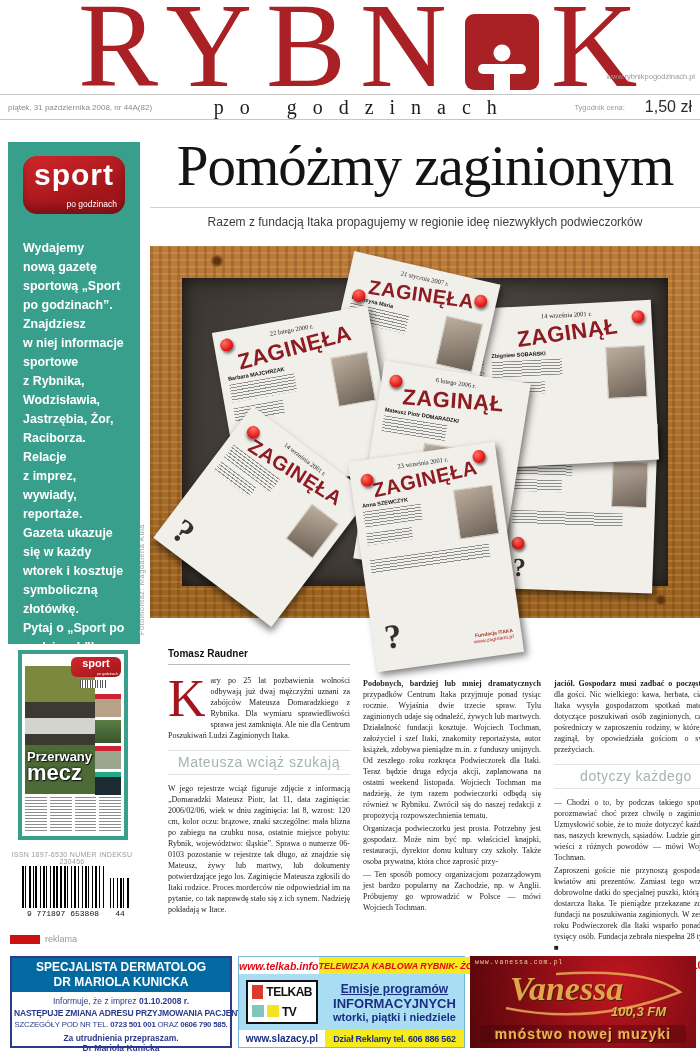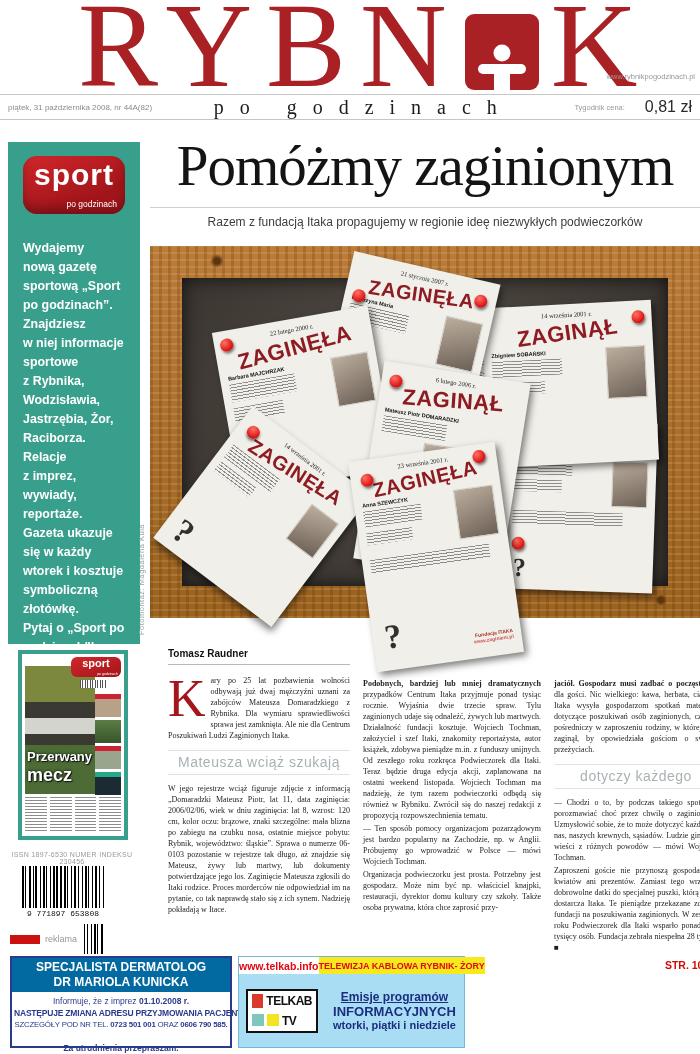--- a/index.html
+++ b/index.html
@@ -86,63 +86,63 @@
            color:#cf0a0a;margin-top:7px;}
 
   
   .cover{position:absolute;left:18px;top:650px;width:110px;height:190px;border:4px solid #399f8d;
          background:#fff;box-sizing:border-box;}
   .cov-photo{position:absolute;left:3px;top:12px;width:70px;height:128px;
              background:linear-gradient(#7c883e 0 28%,#3a3a33 28% 62%,#4c6b35 62%);}
   .cov-banner{position:absolute;left:0;top:52px;width:70px;height:16px;background:rgba(240,240,235,.85);}
   .cov-h1{position:absolute;left:2px;bottom:30px;color:#fff;font-weight:bold;font-size:13px;
           text-shadow:0 0 3px #000,1px 1px 0 #222;}
-  .cov-h2{position:absolute;left:2px;bottom:8px;color:#fff;font-weight:bold;font-size:18px;
+  .cov-h2{position:absolute;left:2px;bottom:8px;color:#fff;font-weight:bold;font-size:22px;
           text-shadow:0 0 3px #000,1px 1px 0 #222;}
   .cov-logo{position:absolute;right:3px;top:3px;width:50px;height:20px;border-radius:6px;
             background:linear-gradient(160deg,#d2262b,#a1151a);}
   .cov-logo-word{position:absolute;left:0;right:0;top:1px;text-align:center;color:#fff;font-weight:bold;
                  font-size:11px;line-height:1;}
   .cov-logo-tag{position:absolute;right:3px;bottom:1px;color:#fff;font-size:3.5px;}
   .cov-bc{position:absolute;right:18px;top:26px;width:26px;height:8px;
           background:repeating-linear-gradient(90deg,#555 0 1px,#fff 1px 2.5px);}
   .cov-rail{position:absolute;right:3px;top:40px;width:26px;}
   .cov-thumb{width:26px;height:23px;margin-bottom:3px;}
   .cov-txt{position:absolute;left:3px;bottom:3px;width:96px;height:36px;display:flex;gap:3px;}
   .cov-txtcol{flex:1;}
   .issn{position:absolute;left:4px;top:851px;width:136px;text-align:center;font-size:7px;color:#9a9a9a;
         letter-spacing:.3px;}
-  .barcode{position:absolute;left:22px;top:866px;display:flex;gap:6px;align-items:flex-end;flex-direction:column;}
+  .barcode{position:absolute;left:22px;top:866px;display:flex;gap:6px;align-items:flex-end;}
   .bc-main{width:82px;}
   .bc-bars{height:42px;background:repeating-linear-gradient(90deg,#000 0 1.5px,#fff 1.5px 3px,#000 3px 4px,
            #fff 4px 7px,#000 7px 8.5px,#fff 8.5px 10.5px);}
   .bc-digits{font-family:"Liberation Mono",monospace;font-size:8px;color:#111;text-align:center;margin-top:1px;}
   .bc-addon{width:20px;}
   .bc-addon .bc-bars{height:30px;}
   .reklama{position:absolute;left:10px;top:934px;display:flex;align-items:center;gap:5px;}
   .rek-swatch{width:30px;height:9px;background:#cc1111;}
   .rek-label{font-size:9px;color:#999;}
 
   
   .ads{position:absolute;left:0;top:956px;width:700px;height:92px;}
   .ad1{position:absolute;left:10px;top:0;width:222px;height:92px;border:2px solid #2a3a8c;background:#fff;
        box-sizing:border-box;color:#2a3a8c;text-align:center;}
   .ad1-head{background:#0369a1;color:#fff;font-weight:bold;font-size:12px;line-height:1.25;padding:2px 0;}
   .ad1-body{padding:4px 2px 0 2px;}
   .ad1-l1{font-size:8.5px;margin-bottom:2px;}
   .ad1-l2{font-weight:bold;font-size:8.5px;letter-spacing:-.2px;white-space:nowrap;margin-bottom:2px;}
-  .ad1-l3{font-size:7.8px;letter-spacing:-.2px;white-space:nowrap;margin-bottom:14px;}
+  .ad1-l3{font-size:7.8px;letter-spacing:-.2px;white-space:nowrap;margin-bottom:4px;}
   .ad1-l4{font-weight:bold;font-size:8.5px;}
   .ad1-l5{font-weight:bold;font-size:8.5px;}
   .b{font-weight:bold;}
 
   .ad2{position:absolute;left:238px;top:0;width:227px;height:92px;background:#a9ddf3;border:1px solid #74b8d8;
        box-sizing:border-box;display:flex;flex-direction:column;}
   .ad2-row{display:flex;}
-  .ad2-top{height:17px;}
+  .ad2-top{height:17px;font-style:italic;}
   .ad2-cell-url{width:86px;background:#fff;color:#e30613;font-weight:bold;font-size:10.5px;display:flex;
                 align-items:center;justify-content:center;}
   .ad2-cell-banner{flex:1;background:#f6ea1c;color:#e30613;font-weight:bold;font-size:9px;display:flex;
                    align-items:center;justify-content:center;white-space:nowrap;}
   .ad2-mid{flex:1;}
   .ad2-logo-cell{width:86px;display:flex;align-items:center;justify-content:center;}
   .telkab-box{width:72px;height:44px;background:#fff;border:2px solid #111;box-sizing:border-box;
               padding:3px 4px;display:flex;flex-direction:column;justify-content:space-between;}
   .tk-row{display:flex;align-items:flex-start;gap:3px;}
   .tk-sq{width:14px;height:14px;}
@@ -194,21 +194,21 @@
       <span class="mast-k">K</span>
     </div>
     <div class="mast-site">www.rybnikpogodzinach.pl</div>
   </header>
 
   <div class="strip">
     <span class="dateline">piątek, 31 października 2008, nr 44A(82)</span>
     <span class="strip-mid">po godzinach</span>
     <span class="pricewrap">
       <span class="price-label">Tygodnik cena:</span>
-      <span class="price">0,81 zł</span>
+      <span class="price">1,50 zł</span>
     </span>
   </div>
 
   <aside class="sidebar">
     <div class="sport-logo">
       <div class="sport-word">sport</div>
       <div class="sport-tag">po godzinach</div>
     </div>
     <div class="promo">Wydajemy
 nową gazetę
@@ -366,22 +366,22 @@
 
   <section class="article">
     <div class="col col1">
       <div class="byline">Tomasz Raudner</div>
       <p><span class="dropcap">K</span><span>ary po 25 lat pozbawienia wolności odbywają już dwaj mężczyźni uznani za zabójców Mateusza Domaradzkiego z Rybnika. Dla wymiaru sprawiedliwości sprawa jest zamknięta. Ale nie dla Centrum Poszukiwań Ludzi Zaginionych Itaka.</span></p>
       <div class="crosshead">Mateusza wciąż szukają</div>
       <p>W jego rejestrze wciąż figuruje zdjęcie z informacją „Domaradzki Mateusz Piotr, lat 11, data zaginięcia: 2006/02/06, wiek w dniu zaginięcia: lat 8, wzrost: 120 cm, kolor oczu: brązowe, znaki szczególne: mała blizna po zabiegu na czubku nosa, ostatnie miejsce pobytu: Rybnik, województwo: śląskie”. Sprawa o numerze 06-0103 pozostanie w rejestrze tak długo, aż znajdzie się Mateusz, żywy lub martwy, lub dokumenty potwierdzające jego los. Zaginięcie Mateusza zgłosili do Itaki rodzice. Proces morderców nie odpowiedział im na pytanie, co tak naprawdę stało się z ich synem. Nadzieję pokładają w Itace.</p>
     </div>
     <div class="col col2">
       <p><span class="b">Podobnych, bardziej lub mniej dramatycznych</span> <span>przypadków Centrum Itaka przyjmuje ponad tysiąc rocznie. Wyjaśnia dwie trzecie spraw. Tylu zaginionych udaje się odnaleźć, żywych lub martwych. Działalność fundacji kosztuje. Wojciech Tochman, założyciel i szef Itaki, znakomity reportażysta, autor książek, zdobywa pieniądze m.in. z funduszy unijnych. Od zeszłego roku rozkręca Podwieczorek dla Itaki. Teraz będzie druga edycja akcji, zaplanowana na ostatni weekend listopada. Wojciech Tochman ma nadzieję, że tym razem podwieczorki odbędą się również w Rybniku. Zwrócił się do naszej redakcji z propozycją rozpowszechnienia tematu.</span></p>
+      <p>Organizacja podwieczorku jest prosta. Potrzebny jest gospodarz. Może nim być np. właściciel knajpki, restauracji, dyrektor domu kultury czy szkoły. Także osoba prywatna, która chce zaprosić przy-</p>
       <p>— Ten sposób pomocy organizacjom pozarządowym jest bardzo popularny na Zachodzie, np. w Anglii. Próbujemy go wprowadzić w Polsce — mówi Wojciech Tochman.</p>
-      <p>Organizacja podwieczorku jest prosta. Potrzebny jest gospodarz. Może nim być np. właściciel knajpki, restauracji, dyrektor domu kultury czy szkoły. Także osoba prywatna, która chce zaprosić przy-</p>
     </div>
     <div class="col col3">
       <p><span class="b">jaciół. Gospodarz musi zadbać o poczęstunek</span> <span>dla gości. Nic wielkiego: kawa, herbata, ciastko. Itaka wysyła gospodarzom spotkań materiały, dotyczące poszukiwań osób zaginionych, czasem pośredniczy w zaproszeniu rodziny, w której ktoś zaginął, by opowiedziała gościom o swoich przeżyciach.</span></p>
       <div class="crosshead">dotyczy każdego</div>
       <p>— Chodzi o to, by podczas takiego spotkania porozmawiać choć przez chwilę o zaginionych. Uzmysłowić sobie, że to może dotyczyć każdego z nas, naszych krewnych, sąsiadów. Ludzie giną bez wieści z różnych powodów — mówi Wojciech Tochman.</p>
       <p>Zaproszeni goście nie przynoszą gospodarzowi kwiatów ani prezentów. Zamiast tego wrzucają dobrowolne datki do specjalnej puszki, którą także dostarcza Itaka. Te pieniądze przekazane zostaną fundacji na poszukiwania zaginionych. W zeszłym roku Podwieczorek dla Itaki wsparło ponad pięć tysięcy osób. Fundacja zebrała niespełna 28 tys. zł. ■</p>
       <div class="pageref">STR. 10-11</div>
     </div>
   </section>
 
@@ -412,21 +412,21 @@
 
   <div class="issn">ISSN 1897-6530 NUMER INDEKSU 230456</div>
 
   <div class="barcode">
     <div class="bc-main">
       <div class="bc-bars"></div>
       <div class="bc-digits">9 771897 653808</div>
     </div>
     <div class="bc-addon">
       <div class="bc-bars"></div>
-      <div class="bc-digits">76</div>
+      <div class="bc-digits">44</div>
     </div>
   </div>
 
   <div class="reklama">
     <span class="rek-swatch"></span>
     <span class="rek-label">reklama</span>
   </div>
 
   <div class="ads">
 
@@ -462,17 +462,32 @@
               <span class="tk-word">TV</span>
             </div>
           </div>
         </div>
         <div class="ad2-lines">
           <div class="ad2-l1">Emisje programów</div>
           <div class="ad2-l2">INFORMACYJNYCH</div>
           <div class="ad2-l3">wtorki, piątki i niedziele</div>
         </div>
       </div>
-    </div>
-
+      <div class="ad2-row ad2-bot">
+        <div class="ad2-cell-url2">www.slazacy.pl</div>
+        <div class="ad2-cell-contact">Dział Reklamy  tel. 606 886 562</div>
+      </div>
+    </div>
+
+    <div class="ad3">
+      <div class="van-url">www.vanessa.com.pl</div>
+      <svg class="van-swoosh" width="190" height="58">
+        <path d="M8 44 Q 95 62 182 28 Q 150 4 58 10" fill="none" stroke="#e6ab55" stroke-width="2.5" opacity=".85"></path>
+      </svg>
+      <div class="van-name">Vanessa</div>
+      <div class="van-freq">100,3 FM</div>
+      <div class="van-bottom">
+        <span class="van-slogan">mnóstwo nowej muzyki</span>
+      </div>
+    </div>
 
   </div>
 </div>
 
 </body></html>

